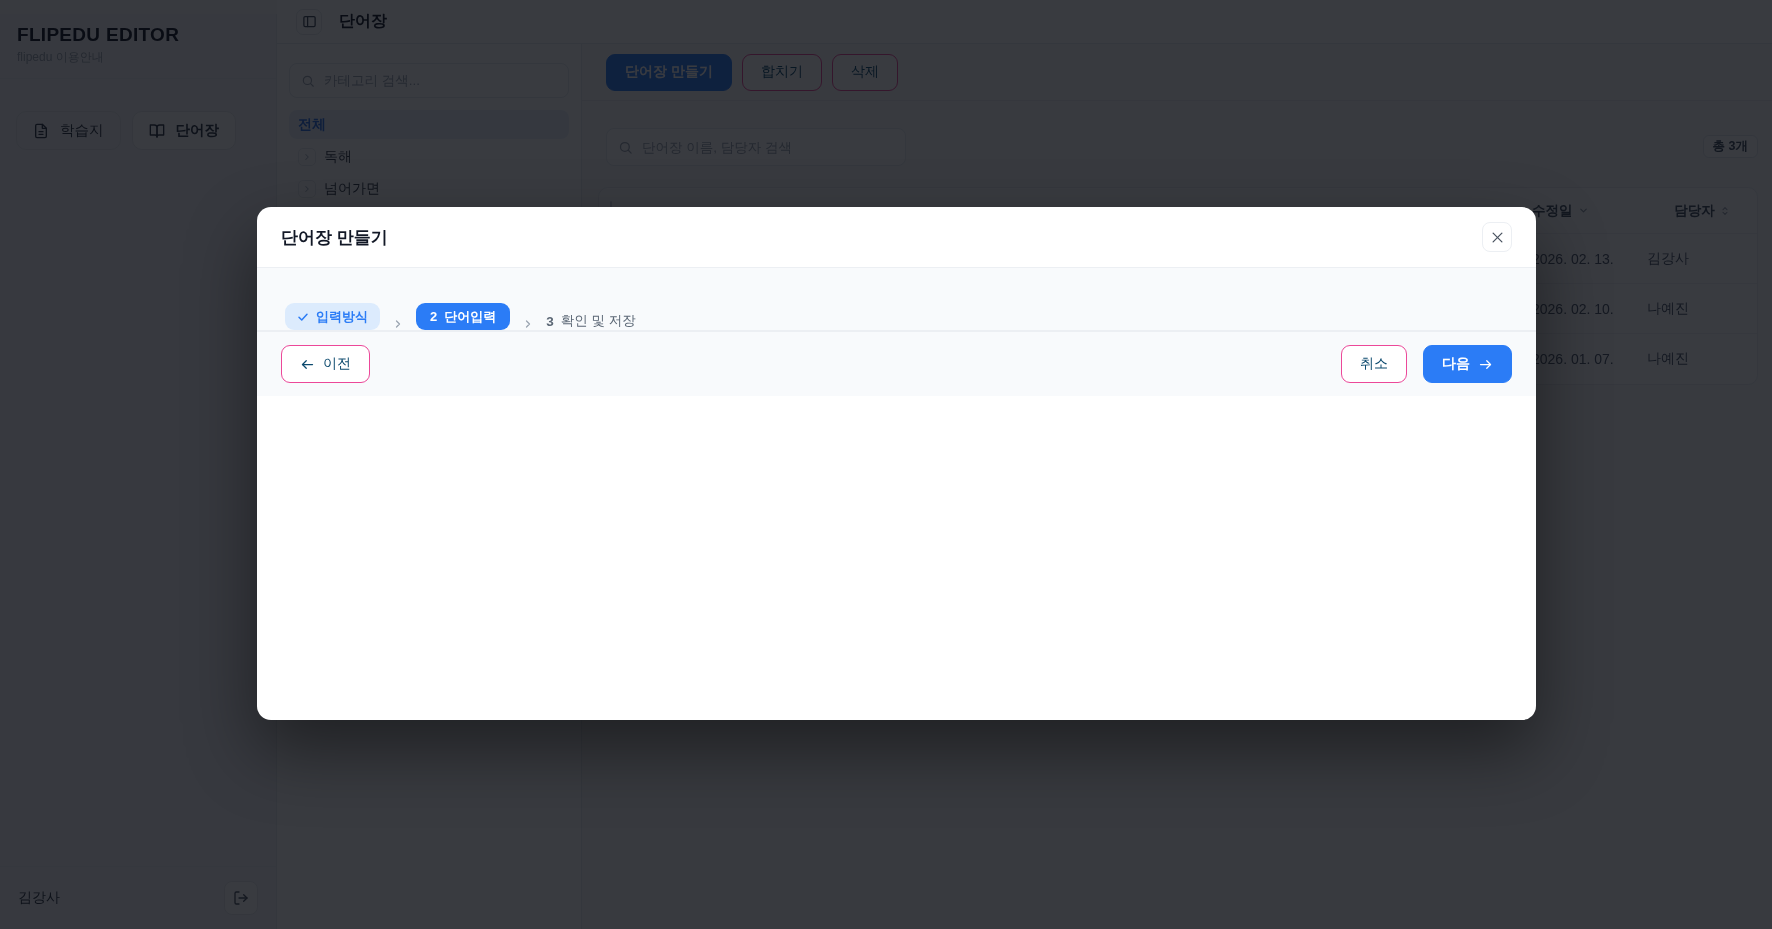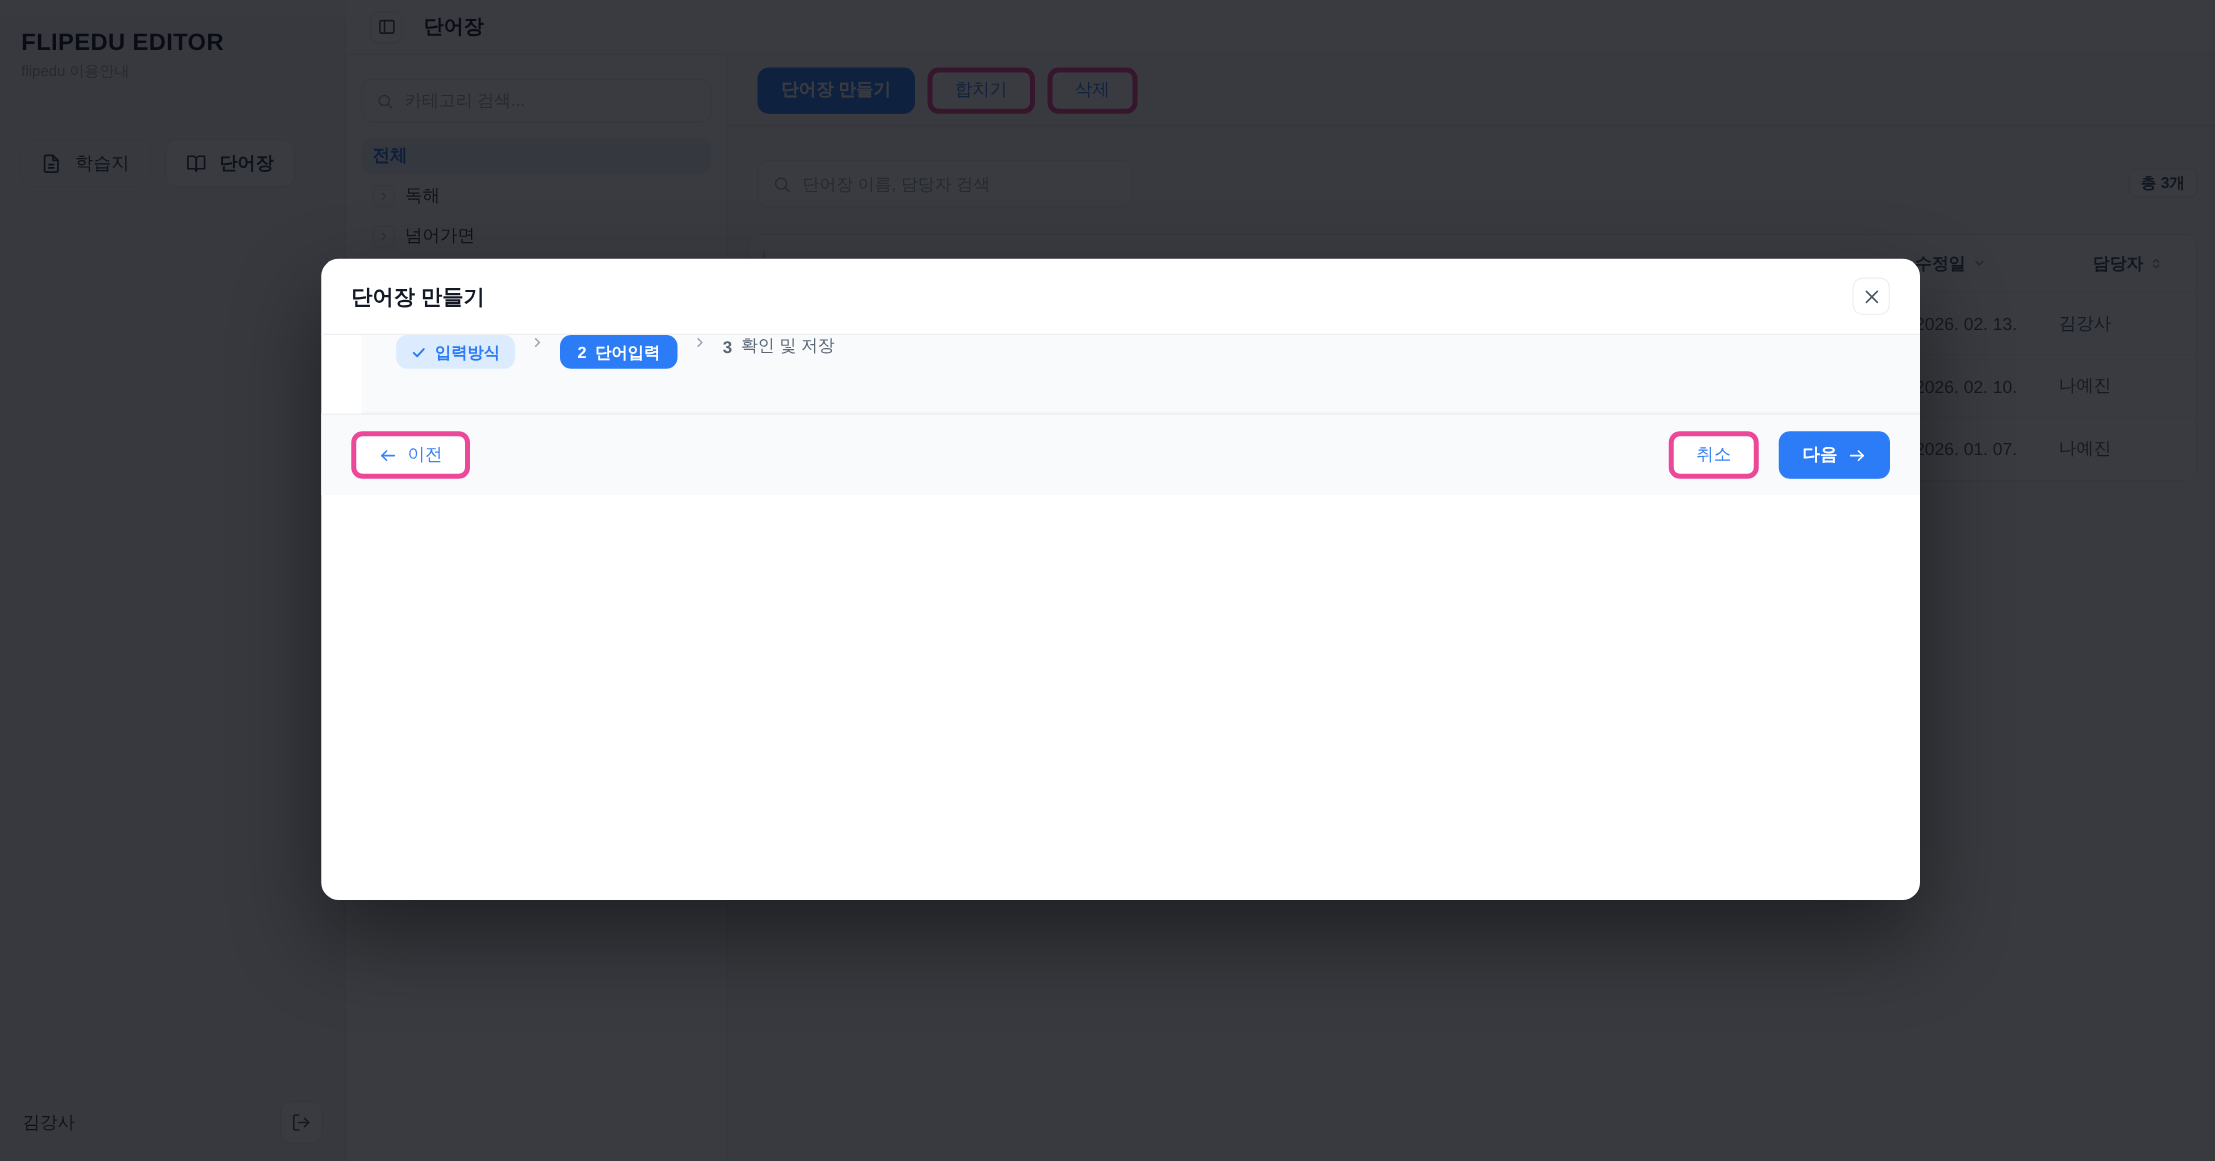--- a/index.html
+++ b/index.html
@@ -49,21 +49,21 @@
   .twisty { width:18px; height:18px; border:1px solid #e7ebf0; border-radius:5px; display:flex;
     align-items:center; justify-content:center; color:#aab3bf; flex:none; }
 
   
   .main { position:absolute; left:582px; right:0; top:44px; bottom:0; background:#f7f9fa; }
   .toolbar { height:57px; display:flex; align-items:center; gap:10px; padding:0 24px;
     border-bottom:1px solid #e8ecf1; }
   .btn { height:37px; display:inline-flex; align-items:center; justify-content:center; gap:8px;
     border-radius:9px; font-size:14px; font-family:inherit; cursor:pointer; padding:0 18px; }
   .btn-primary { background:#2b7cf6; border:1px solid #2b7cf6; color:#fff; font-weight:700; }
-  .btn-outline { background:#fff; border:4px solid #ec4899; color:#3b82f6; }
+  .btn-outline { background:#fff; border:1px solid #ec4899; color:#0c4a6e; }
   .searchrow { position:relative; padding:27px 24px 0 24px; display:flex; align-items:center; }
   .searchrow .searchbox { width:300px; height:38px; }
   .badge { position:absolute; right:14px; top:34px; height:23px; display:flex; align-items:center;
     padding:0 9px; background:#fff; border:1px solid #e2e6ec; border-radius:6px; font-size:12.5px;
     color:#3d4a5c; font-weight:600; }
   .tablewrap { margin:21px 14px 0 16px; background:#fff; border:1px solid #e8ecf1; border-radius:10px;
     overflow:hidden; }
   .trow { display:flex; align-items:center; height:50px; border-bottom:1px solid #eef1f5; }
   .trow:last-child { border-bottom:0; }
   .trow.thead { height:46px; }
@@ -80,21 +80,21 @@
   .overlay { position:absolute; inset:0; background:rgba(7,10,16,0.80); }
   .modal { position:absolute; left:257px; top:207px; width:1279px; height:513px; background:#fff;
     border-radius:14px; box-shadow:0 30px 70px rgba(0,0,0,.45); display:flex; flex-direction:column;
     overflow:hidden; }
   .m-head { height:61px; flex:none; display:flex; align-items:center; justify-content:space-between;
     padding:0 24px; border-bottom:1px solid #eceff3; }
   .m-title { font-size:17px; font-weight:800; color:#121826; }
   .closebtn { width:30px; height:30px; border:1px solid #eceff3; background:#fff; border-radius:8px;
     display:flex; align-items:center; justify-content:center; color:#4a5360; cursor:pointer; }
   .stepper { height:63px; flex:none; background:#f8fafc; border-bottom:1px solid #eceff3;
-    display:flex; align-items:flex-start; gap:12px; padding:0 28px;margin-left:32px; }
+    display:flex; align-items:flex-end; gap:12px; padding:0 28px; }
   .step-pill { display:inline-flex; align-items:center; gap:7px; height:27px; padding:0 12px;
     border-radius:9px; font-size:13px; font-weight:700; }
   .step-done { background:#dcebfd; color:#2b7cf6; }
   .step-active { background:#2b7cf6; color:#fff; padding:0 14px; }
   .step-num { font-weight:700; }
   .step-future { display:inline-flex; align-items:center; gap:7px; font-size:13.5px; color:#5b6775; }
   .step-sep { color:#9aa3b0; display:flex; }
 
   .m-body { flex:1; padding:26px 24px 0; }
   .labelrow { display:flex; align-items:flex-end; justify-content:space-between; }

